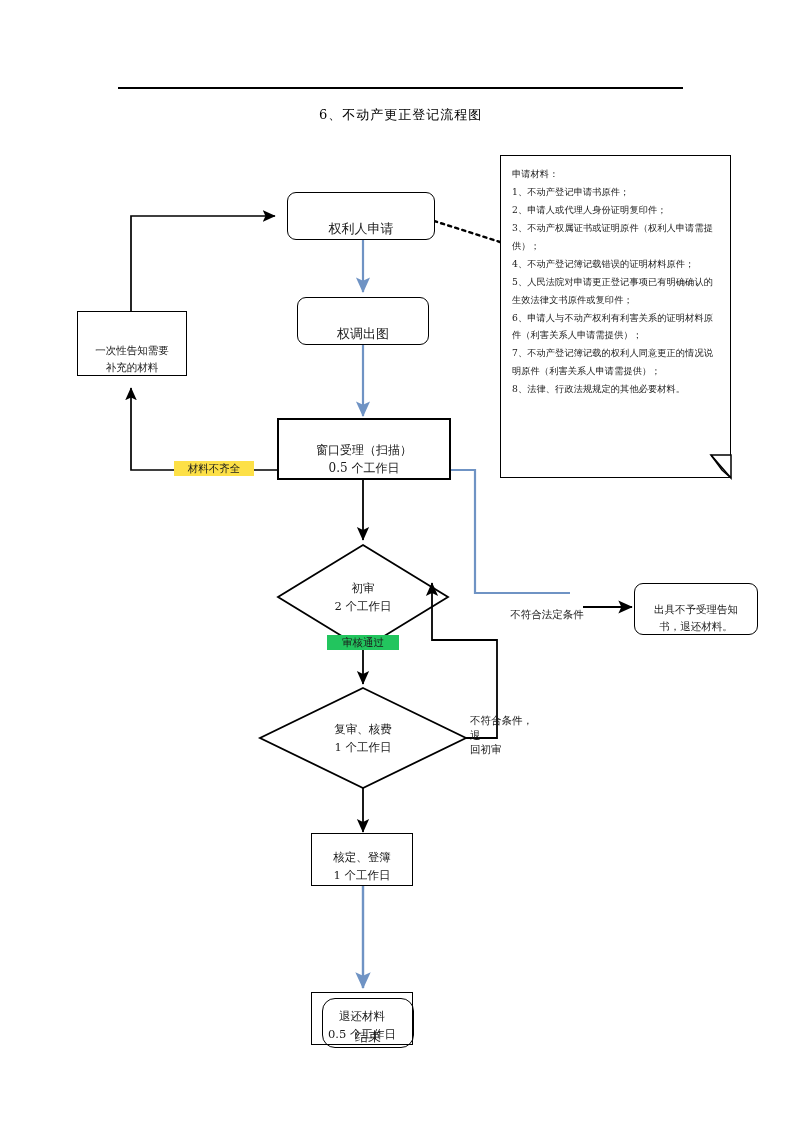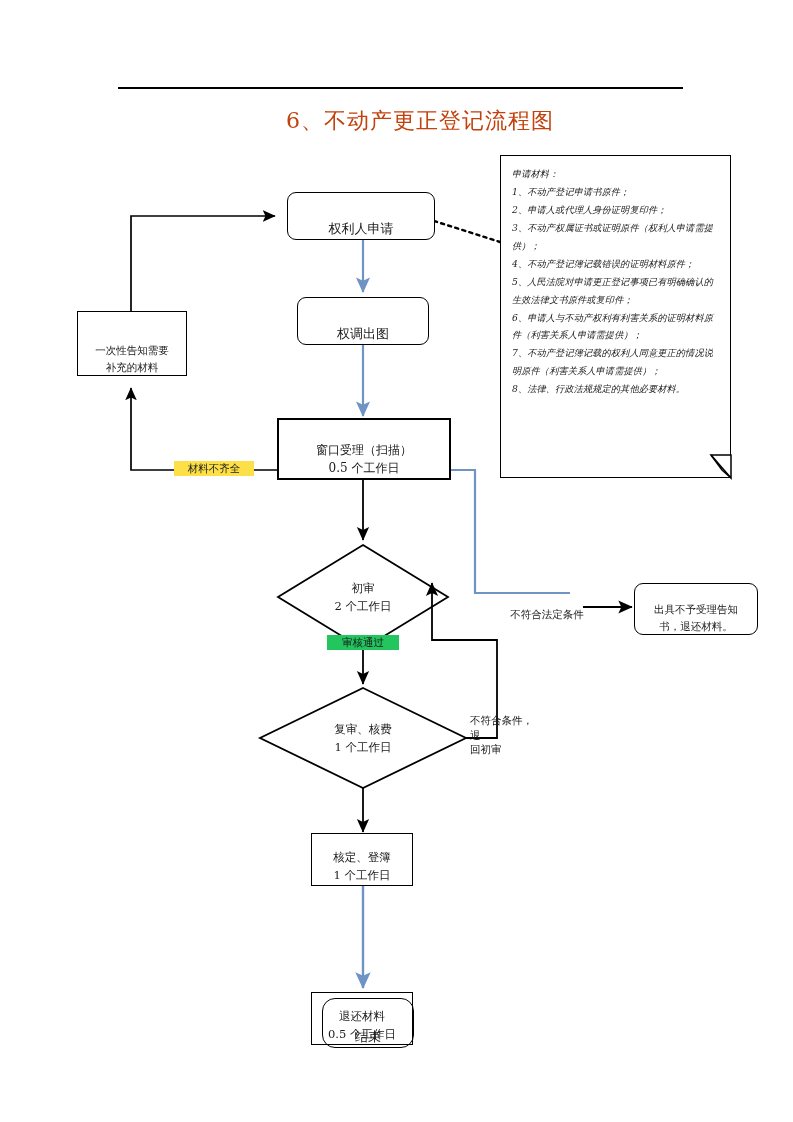--- a/index.html
+++ b/index.html
@@ -80,23 +80,24 @@
     font-size: 9.2px;
     line-height: 1.95;
     color: #1a1a1a;
     padding: 9px 10px 6px 11px;
     white-space: pre-line;
     letter-spacing: 0.1px;
   }
   .title {
     position: absolute;
     font-family: "DejaVu Serif", "Liberation Serif", serif;
-    font-size: 22px;
-    color: #c2410c;
+    font-size: 13px;
+    color: #000000;
     letter-spacing: 1px;
+    margin-left: 33px;
   }
   .hr {
     position: absolute;
     background: #000000;
   }
 </style>
 </head>
 <body>
 
 <div id="page">
@@ -193,21 +194,21 @@
 
   <div class="label" style="left:174px; top:461px; width:80px; font-size:10.5px; background:#fde047;">材料不齐全</div>
 
   <div class="label" style="left:327px; top:635px; width:72px; font-size:10.5px; background:#22c55e;">审核通过</div>
 
   <div class="label" style="left:503px; top:607px; width:88px; font-size:10.5px;">不符合法定条件</div>
 
   <div class="label" style="left:470px; top:713px; width:68px; font-size:10.5px; text-align:left;">不符合条件，退
 回初审</div>
 
-  <div class="note" style="left:500px; top:155px; width:231px; height:323px;font-style:italic;">申请材料：
+  <div class="note" style="left:500px; top:155px; width:231px; height:323px;">申请材料：
 1、不动产登记申请书原件；
 2、申请人或代理人身份证明复印件；
 3、不动产权属证书或证明原件（权利人申请需提供）；
 4、不动产登记簿记载错误的证明材料原件；
 5、人民法院对申请更正登记事项已有明确确认的生效法律文书原件或复印件；
 6、申请人与不动产权利有利害关系的证明材料原件（利害关系人申请需提供）；
 7、不动产登记簿记载的权利人同意更正的情况说明原件（利害关系人申请需提供）；
 8、法律、行政法规规定的其他必要材料。</div>
 
   <svg class="layer" viewBox="0 0 793 1122">

